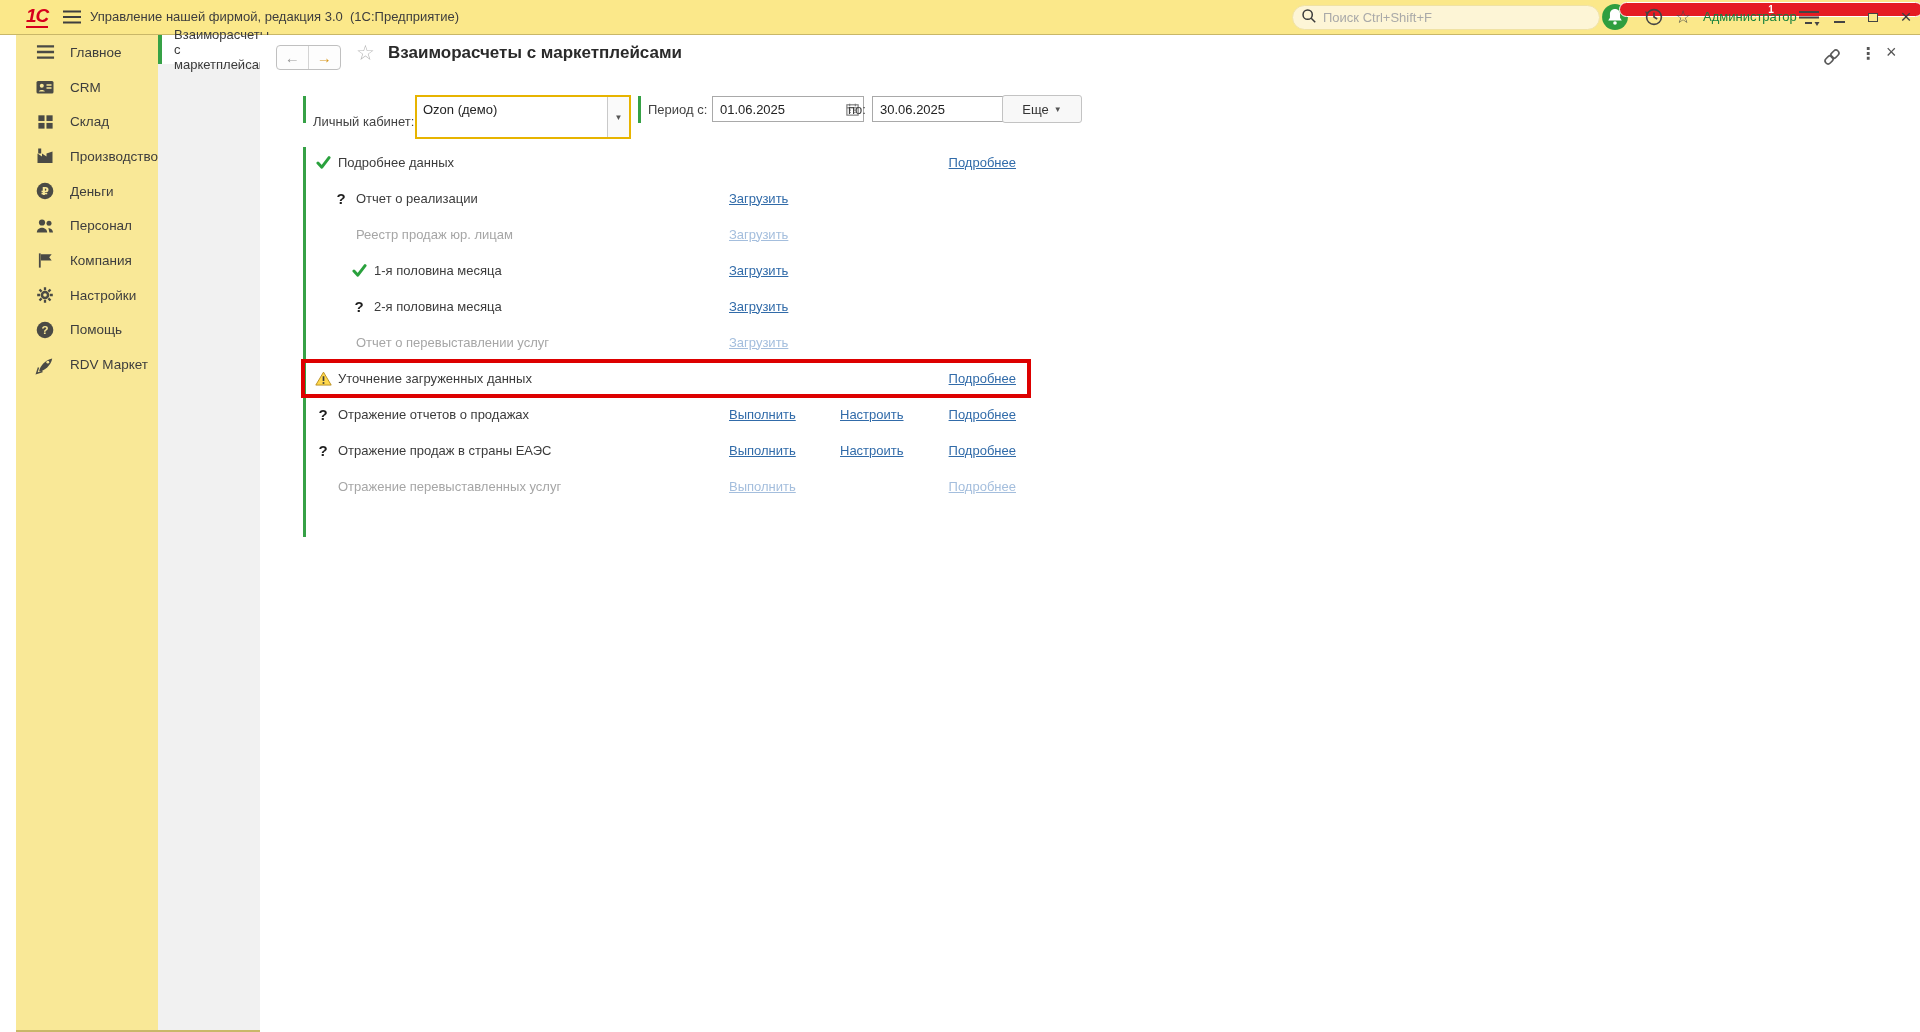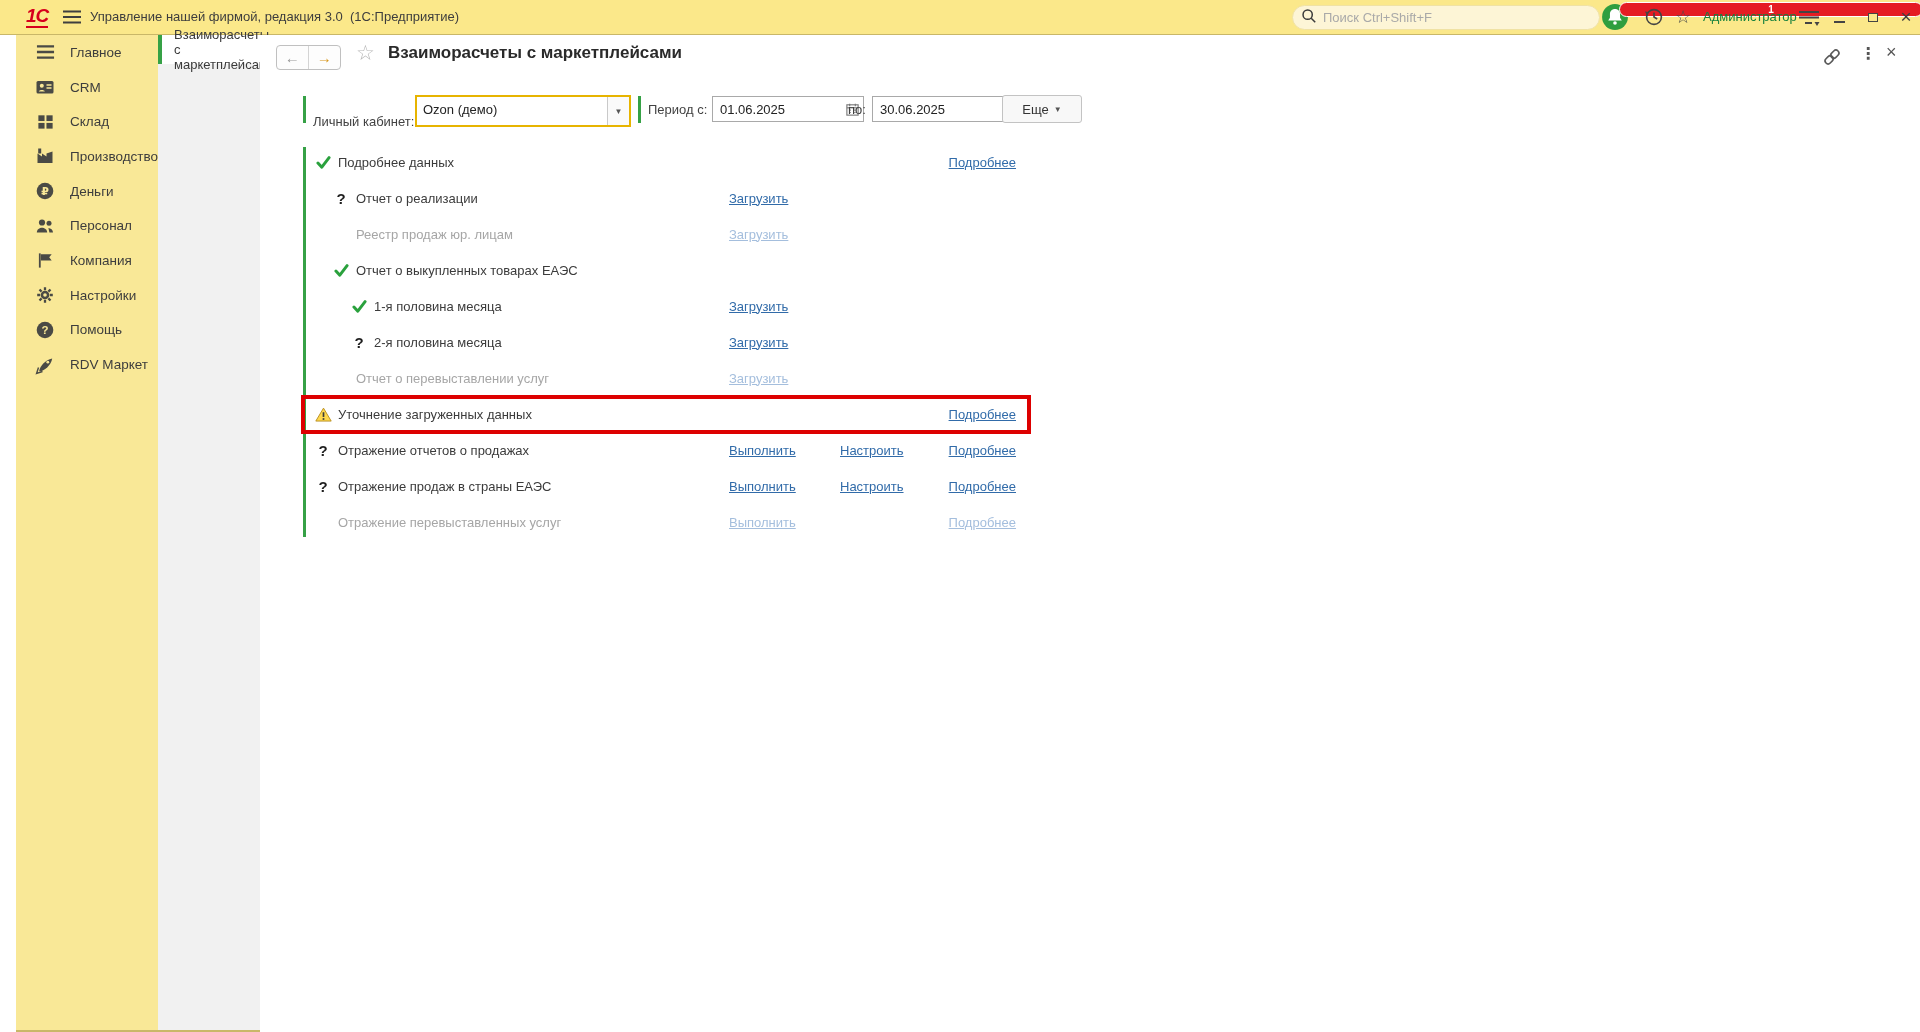--- a/index.html
+++ b/index.html
@@ -60,21 +60,21 @@
   .hdr-star { left:96px; top:6px; font-size:21px; color:#b8b8b8; cursor:pointer; }
   .page-title { left:128px; top:8px; font-size:17px; font-weight:bold; color:#2a2a2a; }
   .hdr-link { left:1561px; top:11px; width:22px; height:22px; cursor:pointer; }
   .hdr-kebab { left:1600px; top:9px; font-size:16px; font-weight:bold; color:#555; cursor:pointer; }
   .hdr-close { left:1626px; top:7px; font-size:18px; color:#555; cursor:pointer; }
 
   .acc-bar { width:3px; height:27px; background:#36a146; }
   .f-bar1 { left:43px; top:61px; } .f-bar2 { left:378px; top:61px; }
   .f-label { top:67px; font-size:13px; color:#424242; }
   .f-label.l1 { left:53px;margin-top:12px; } .f-label.l2 { left:388px; } .f-label.l3 { left:588px; }
-  .combo { left:155px; top:60px; width:216px; height:32px; border:2px solid #e7b400; background:#fff;
+  .combo { left:155px; top:60px; width:216px; height:44px; border:2px solid #e7b400; background:#fff;
            display:flex; align-items:stretch; }
   .combo-text { flex:1; font-size:13px; color:#222; padding:5px 0 0 6px; }
   .combo-btn { width:22px; border-left:1px solid #c9c9c9; background:#fafafa; color:#555;
                font-size:8px; display:flex; align-items:center; justify-content:center; cursor:pointer; }
   .datebox { top:61px; width:152px; height:26px; border:1px solid #a9a9a9; background:#fff;
              display:flex; align-items:center; }
   .datebox.d1 { left:452px; } .datebox.d2 { left:612px; }
   .date-text { flex:1; font-size:13px; color:#222; padding-left:7px; }
   .cal-btn { width:22px; height:100%; display:flex; align-items:center; justify-content:center; cursor:pointer; }
   .more-btn { left:742px; top:60px; width:80px; height:28px; border:1px solid #c3c3c3; border-radius:3px;
@@ -326,28 +326,20 @@
     <span class="t-label">Отчет о реализации</span>
   <a class="t-link col-action">Загрузить</a>
       </div>
 
   <div class="task-row disabled">
     <span class="t-icon" style="margin-left: 26px;"></span>
     <span class="t-label">Реестр продаж юр. лицам</span>
   <a class="t-link col-action disabled">Загрузить</a>
       </div>
 
-  <div class="task-row">
-    <span class="t-icon" style="margin-left: 26px;">
-          <svg width="15" height="13" viewBox="0 0 16 14">
-            <path d="M2 7.5l4.2 4.5L14 1.8" fill="none" stroke="#2aa13d" stroke-width="3.2" stroke-linecap="round" stroke-linejoin="round"></path>
-          </svg>
-        </span>
-    <span class="t-label">Отчет о выкупленных товарах ЕАЭС</span>
-  </div>
 
   <div class="task-row">
     <span class="t-icon" style="margin-left: 44px;">
           <svg width="15" height="13" viewBox="0 0 16 14">
             <path d="M2 7.5l4.2 4.5L14 1.8" fill="none" stroke="#2aa13d" stroke-width="3.2" stroke-linecap="round" stroke-linejoin="round"></path>
           </svg>
         </span>
     <span class="t-label">1-я половина месяца</span>
   <a class="t-link col-action">Загрузить</a>
       </div>

